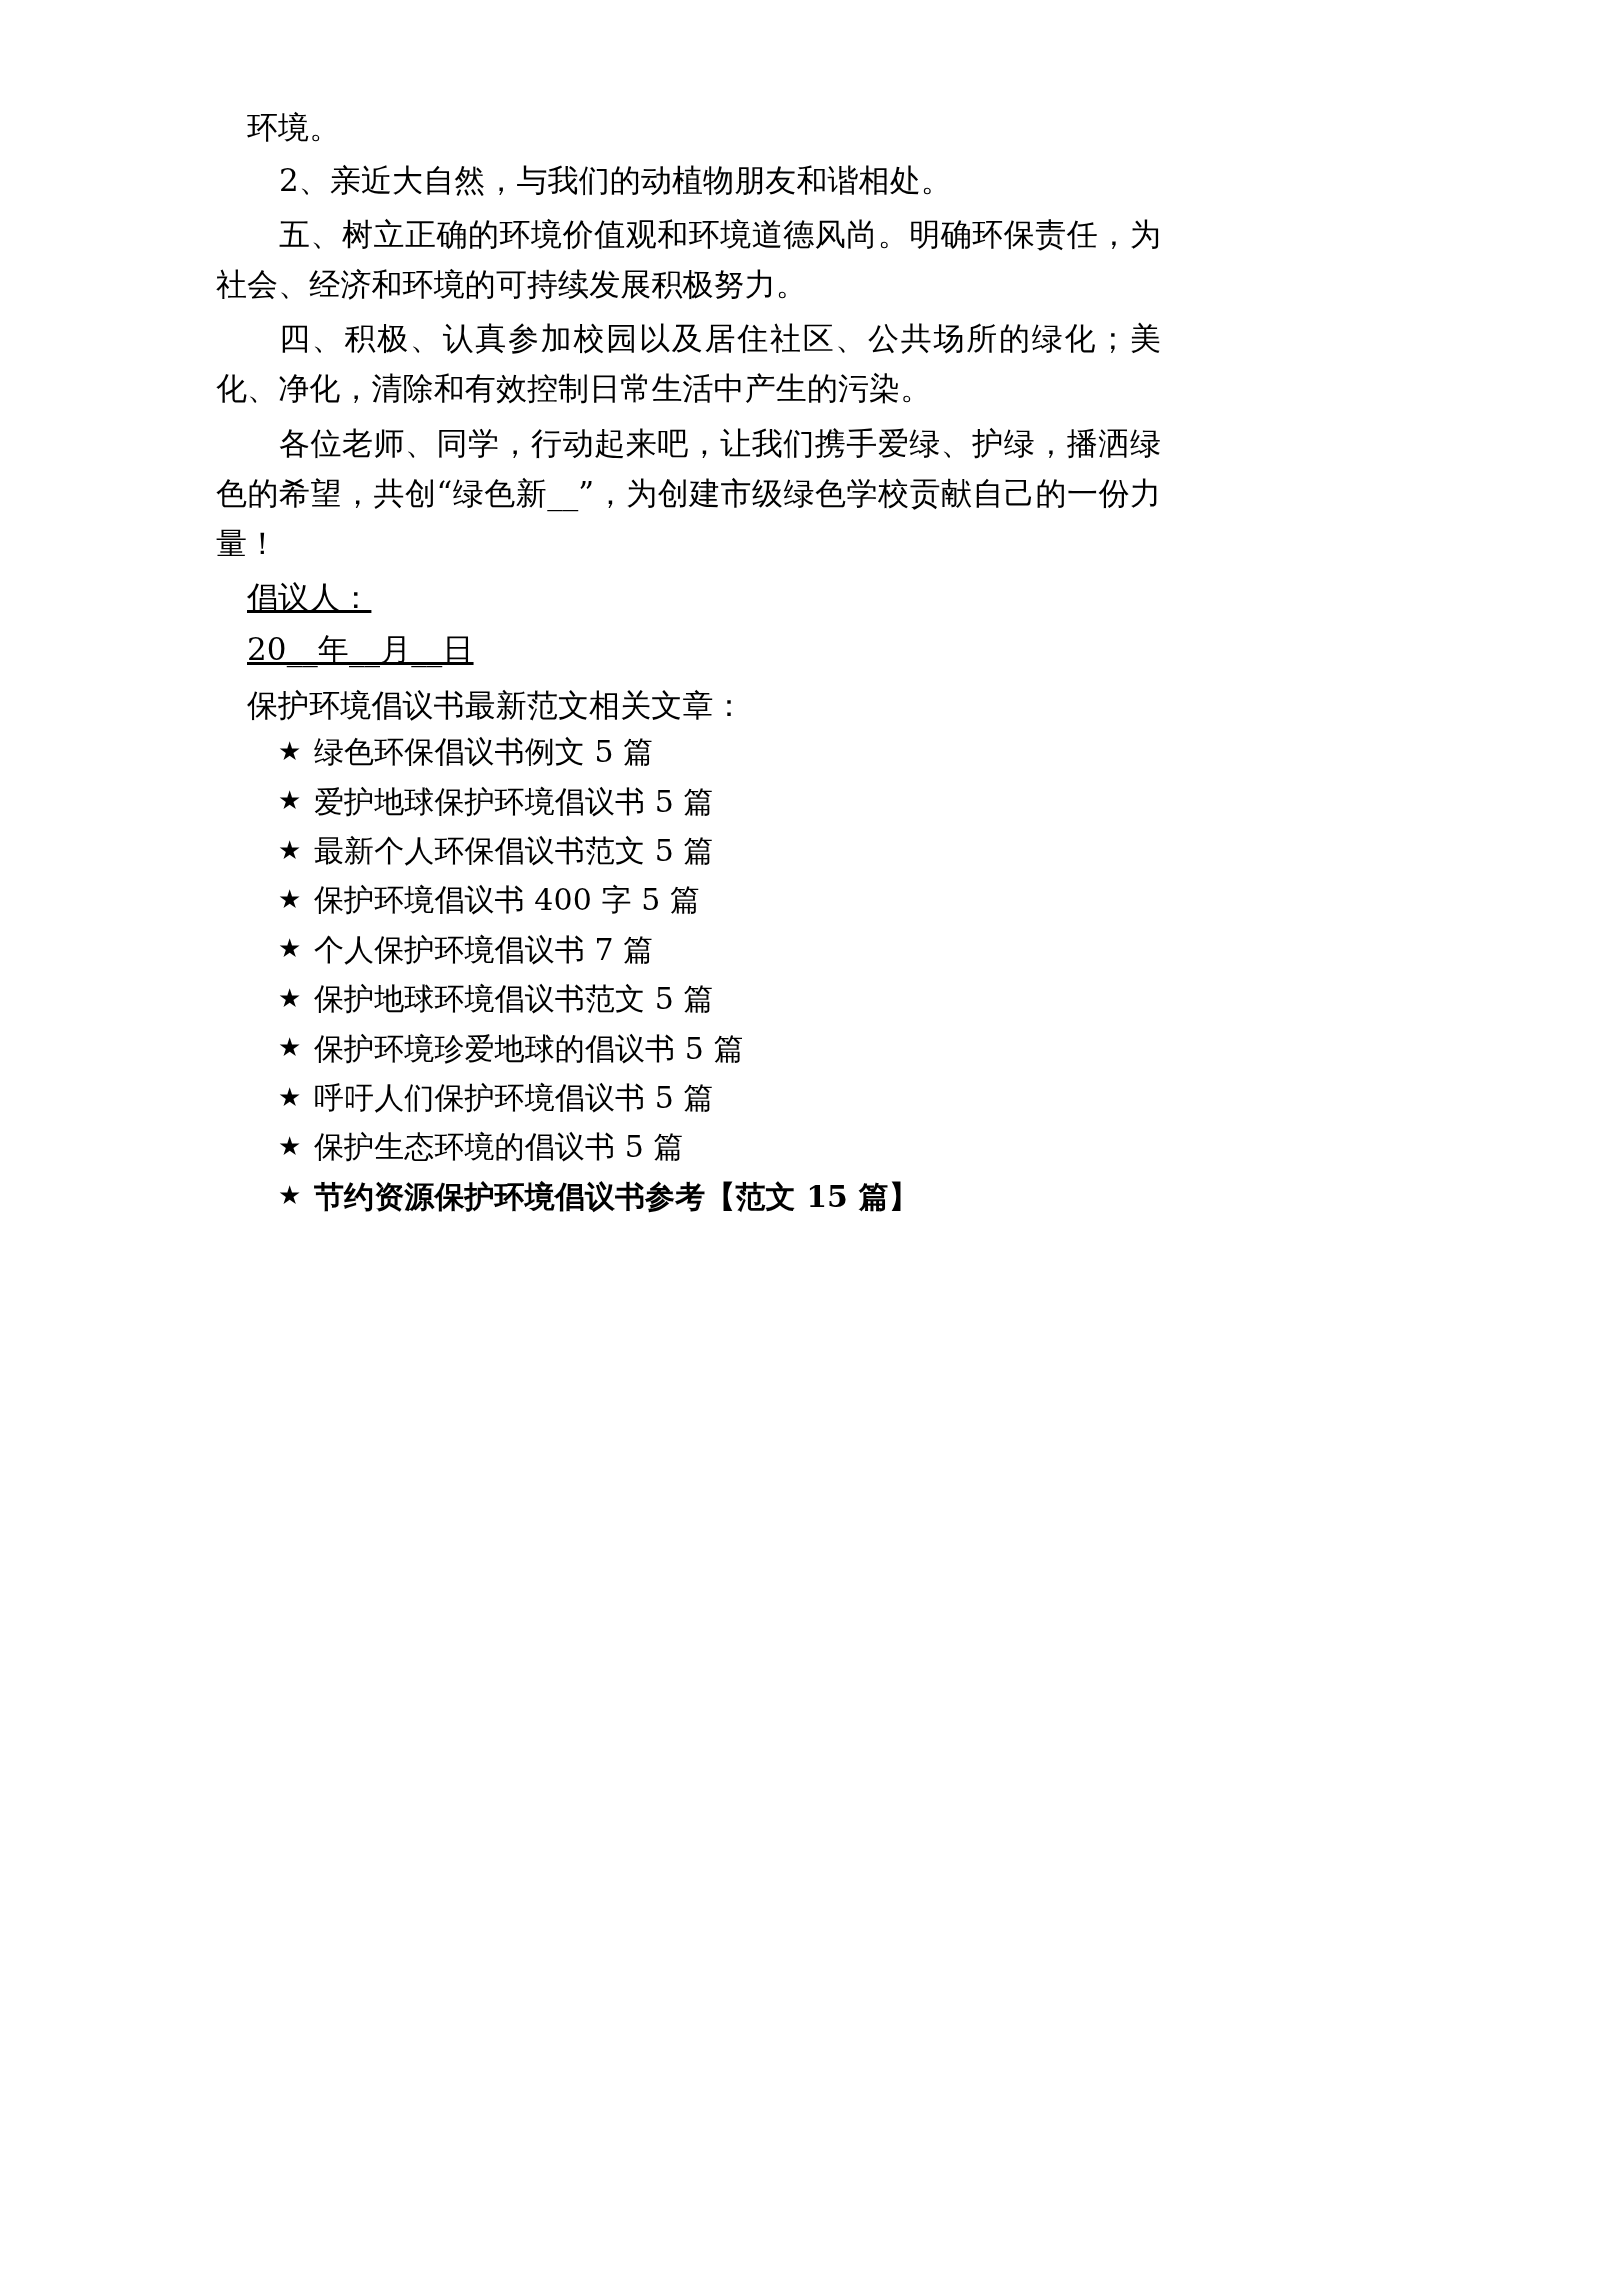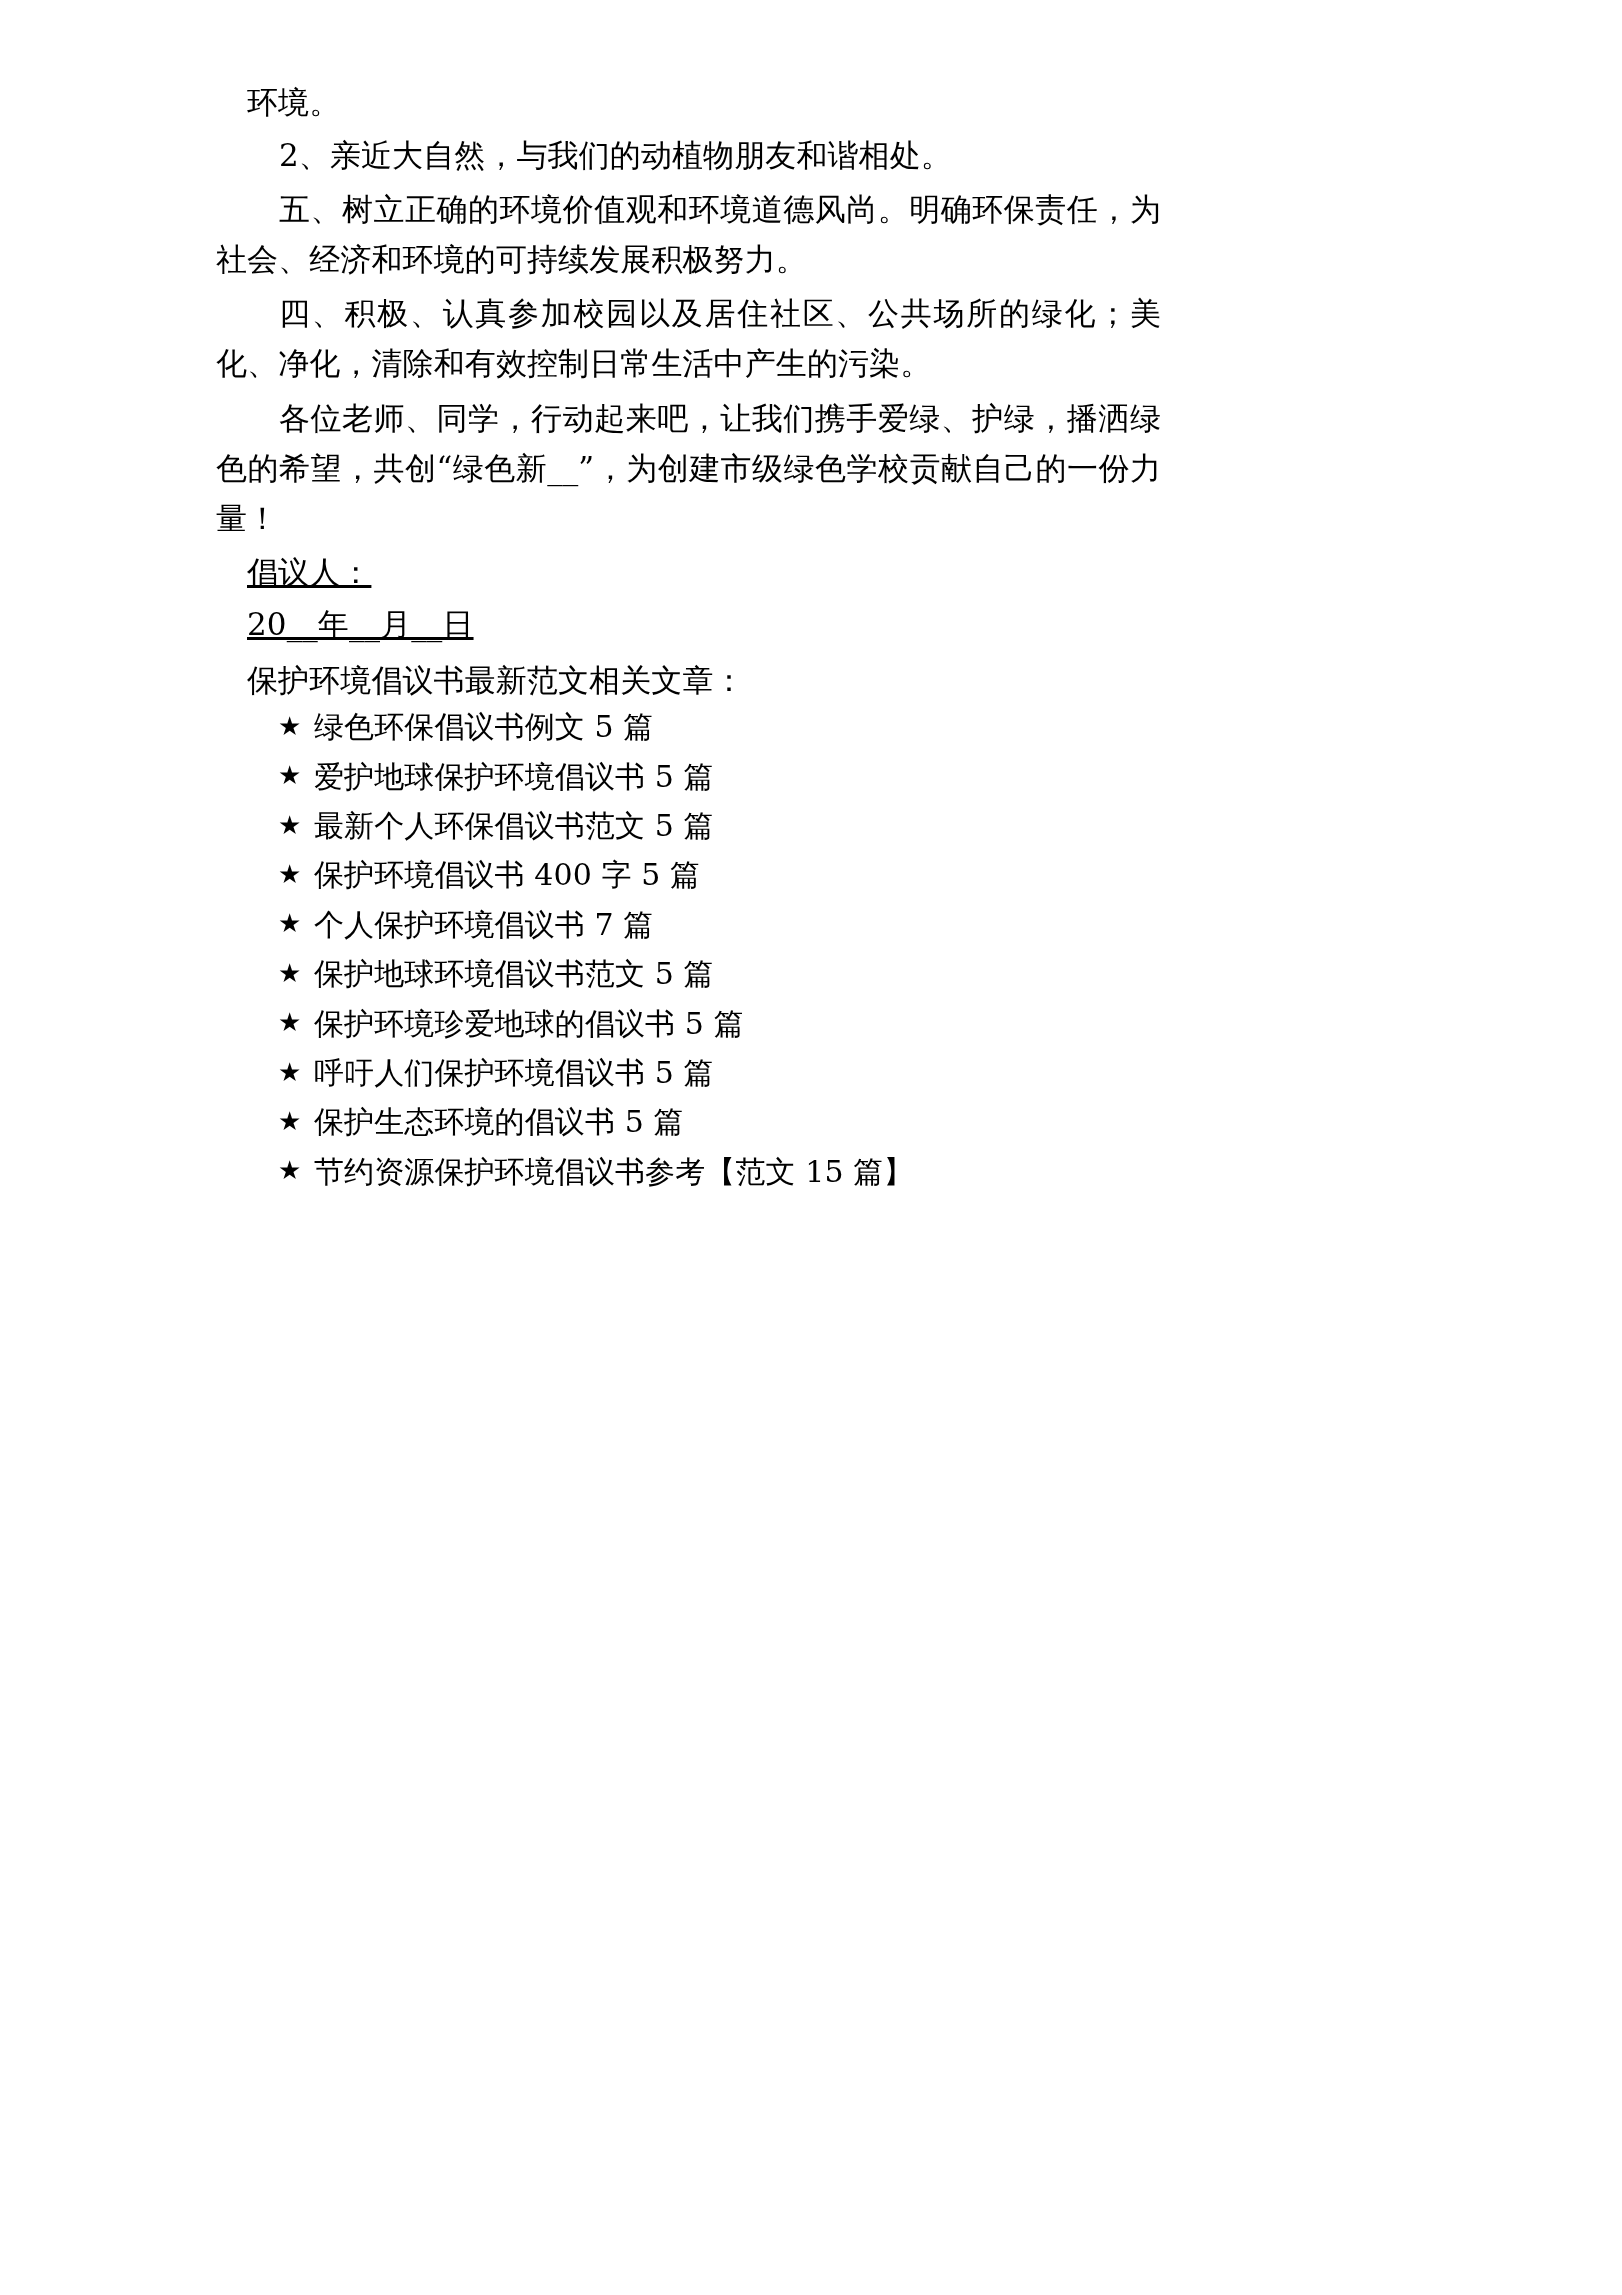--- a/index.html
+++ b/index.html
@@ -15,21 +15,21 @@
     position: relative;
     overflow: hidden;
   }
   .page {
     position: absolute;
     top: 0;
     left: 0;
     width: 1377px;
     height: 2295px;
     box-sizing: border-box;
-    padding: 77px 216px 0 216px;
+    padding: 102px 216px 0 216px;
   }
   .doc-body {
     font-size: 31px;
     line-height: 1.62;
     text-align: justify;
     letter-spacing: 0.1px;
   }
   .para-indent {
     margin: 0 0 3.9px 0;
     text-indent: 63px;
@@ -63,21 +63,21 @@
     position: absolute;
     left: 62px;
     top: 0.7px;
     font-size: 26px;
     line-height: 1.35;
   }
   .link-text {
     display: inline;
   }
   .link-item.bold .link-text {
-    font-weight: normal;
+    font-weight: bold;
   }
 </style>
 </head>
 <body>
 
 <div class="page">
   <div class="doc-body">
 
     <p class="plain-line">环境。</p>
 

